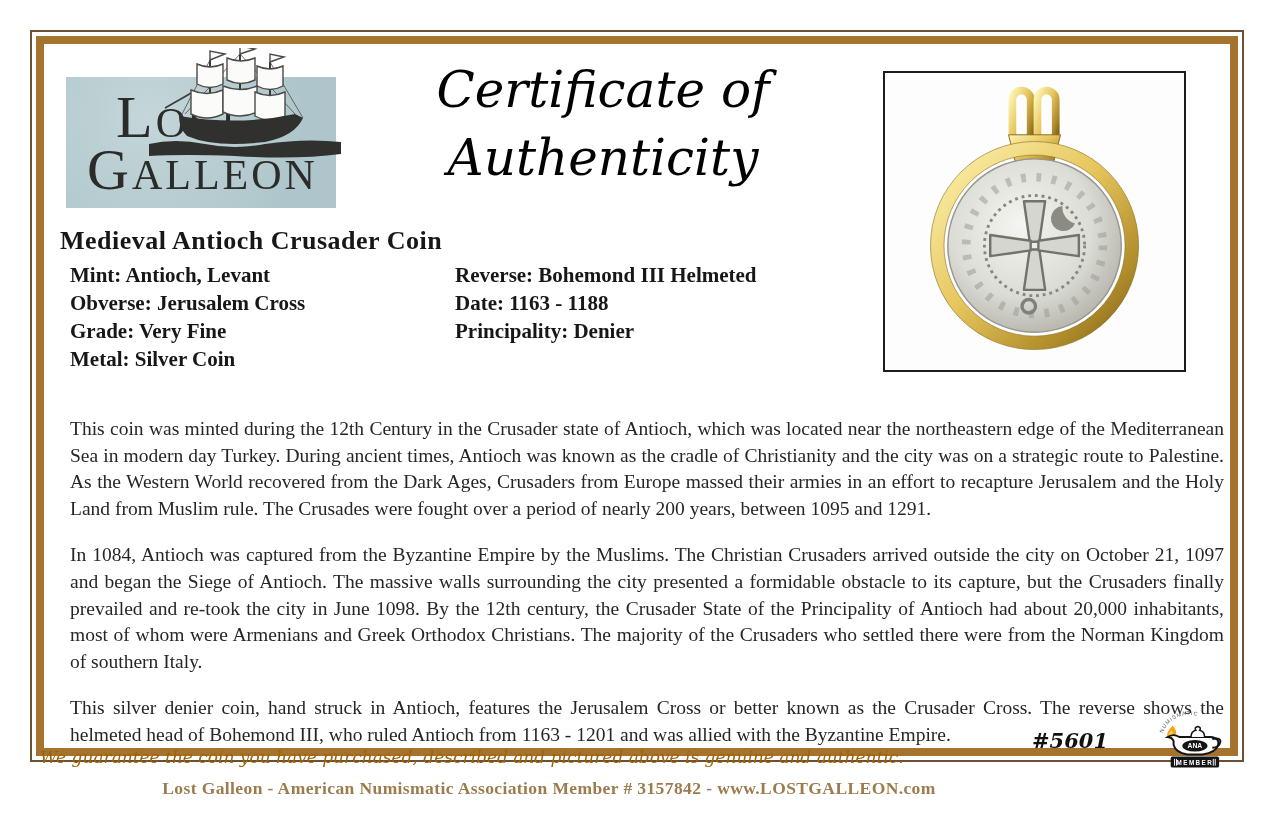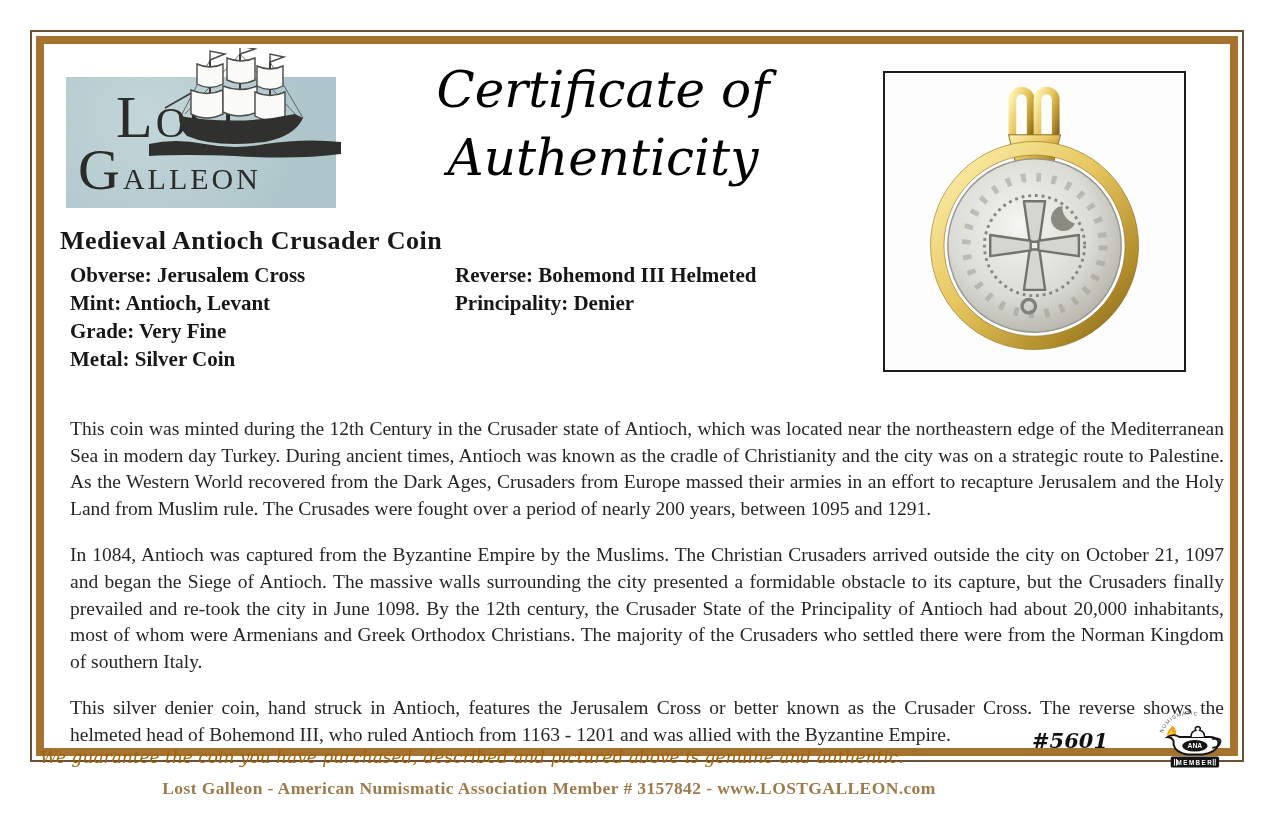--- a/index.html
+++ b/index.html
@@ -20,21 +20,21 @@
   }
 
   
   .logo-box {
     position:absolute; left:66px; top:77px; width:270px; height:131px;
     background:radial-gradient(circle at 30% 30%, #c4d6d9, #aec6cb 75%);
   }
   .logo-word { display:block; color:#2b2c2a; font-family:"Liberation Serif", serif; letter-spacing:3px; line-height:1; }
   .logo-lost { position:absolute; left:50px; top:10px; font-size:42px; }
   .logo-lost::first-letter { font-size:60px; }
-  .logo-galleon { position:absolute; left:12px; top:64px; font-size:30px; }
+  .logo-galleon { position:absolute; left:21px; top:64px; font-size:42px; }
   .logo-galleon::first-letter { font-size:58px; }
   .ship-svg { position:absolute; left:145px; top:48px; width:200px; height:115px; }
 
   
   .cert-title {
     position:absolute; left:408px; top:56px; width:390px; text-align:center;
     font-family:"DejaVu Serif", serif; font-style:italic;
     font-size:50px; line-height:68px; color:#000;
   }
 
@@ -170,27 +170,28 @@
       </g>
 
       <path d="M178,134 A13,13 0 1 0 191,152 A17,17 0 0 1 178,134 z" fill="#8b8b83"></path>
 
       <circle cx="143" cy="238" r="7" fill="none" stroke="#80807a" stroke-width="3.5"></circle>
     </svg>
   </div>
 
   <div class="details-heading">Medieval Antioch Crusader Coin</div>
   <div class="details-col col-left">
+    <div class="row">Mint: Antioch, Levant</div>
     <div class="row">Obverse: Jerusalem Cross</div>
-    <div class="row">Mint: Antioch, Levant</div>
     <div class="row">Grade: Very Fine</div>
     <div class="row">Metal: Silver Coin</div>
   </div>
   <div class="details-col col-right">
     <div class="row">Reverse: Bohemond III Helmeted</div>
+    <div class="row">Date: 1163 - 1188</div>
     <div class="row">Principality: Denier</div>
   </div>
 
   <div class="body-text">
     <p>This coin was minted during the 12th Century in the Crusader state of Antioch, which was located near the northeastern edge of the Mediterranean Sea in modern day Turkey. During ancient times, Antioch was known as the cradle of Christianity and the city was on a strategic route to Palestine. As the Western World recovered from the Dark Ages, Crusaders from Europe massed their armies in an effort to recapture Jerusalem and the Holy Land from Muslim rule. The Crusades were fought over a period of nearly 200 years, between 1095 and 1291.</p>
     <p>In 1084, Antioch was captured from the Byzantine Empire by the Muslims. The Christian Crusaders arrived outside the city on October 21, 1097 and began the Siege of Antioch. The massive walls surrounding the city presented a formidable obstacle to its capture, but the Crusaders finally prevailed and re-took the city in June 1098. By the 12th century, the Crusader State of the Principality of Antioch had about 20,000 inhabitants, most of whom were Armenians and Greek Orthodox Christians. The majority of the Crusaders who settled there were from the Norman Kingdom of southern Italy.</p>
     <p>This silver denier coin, hand struck in Antioch, features the Jerusalem Cross or better known as the Crusader Cross. The reverse shows the helmeted head of Bohemond III, who ruled Antioch from 1163 - 1201 and was allied with the Byzantine Empire.</p>
   </div>
 
   <div class="guarantee-row">

